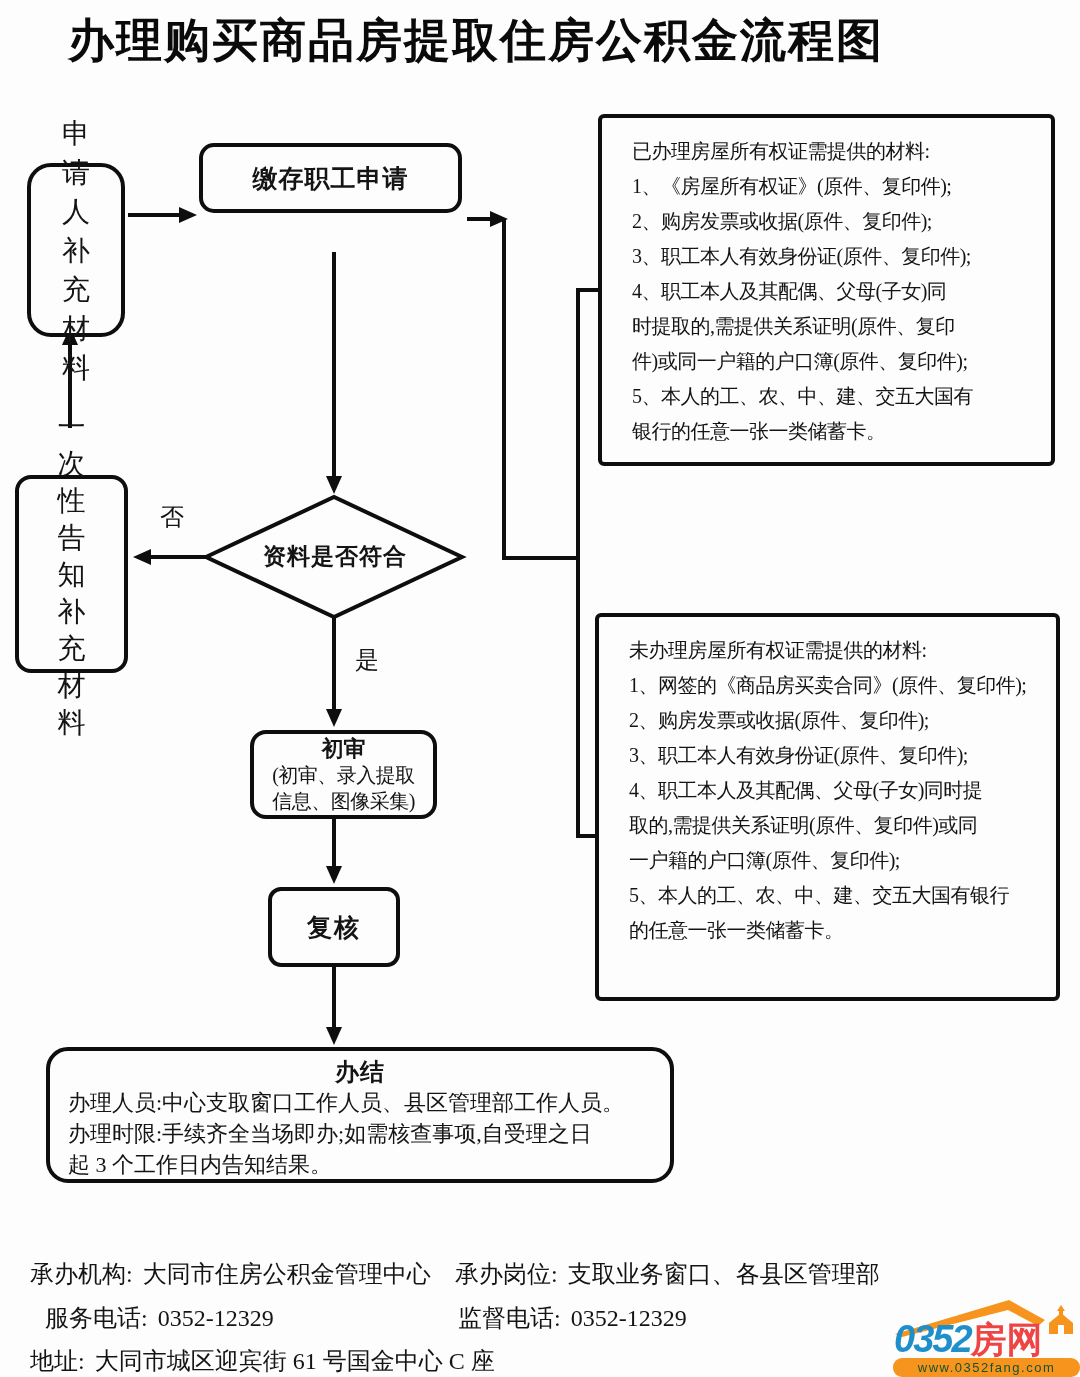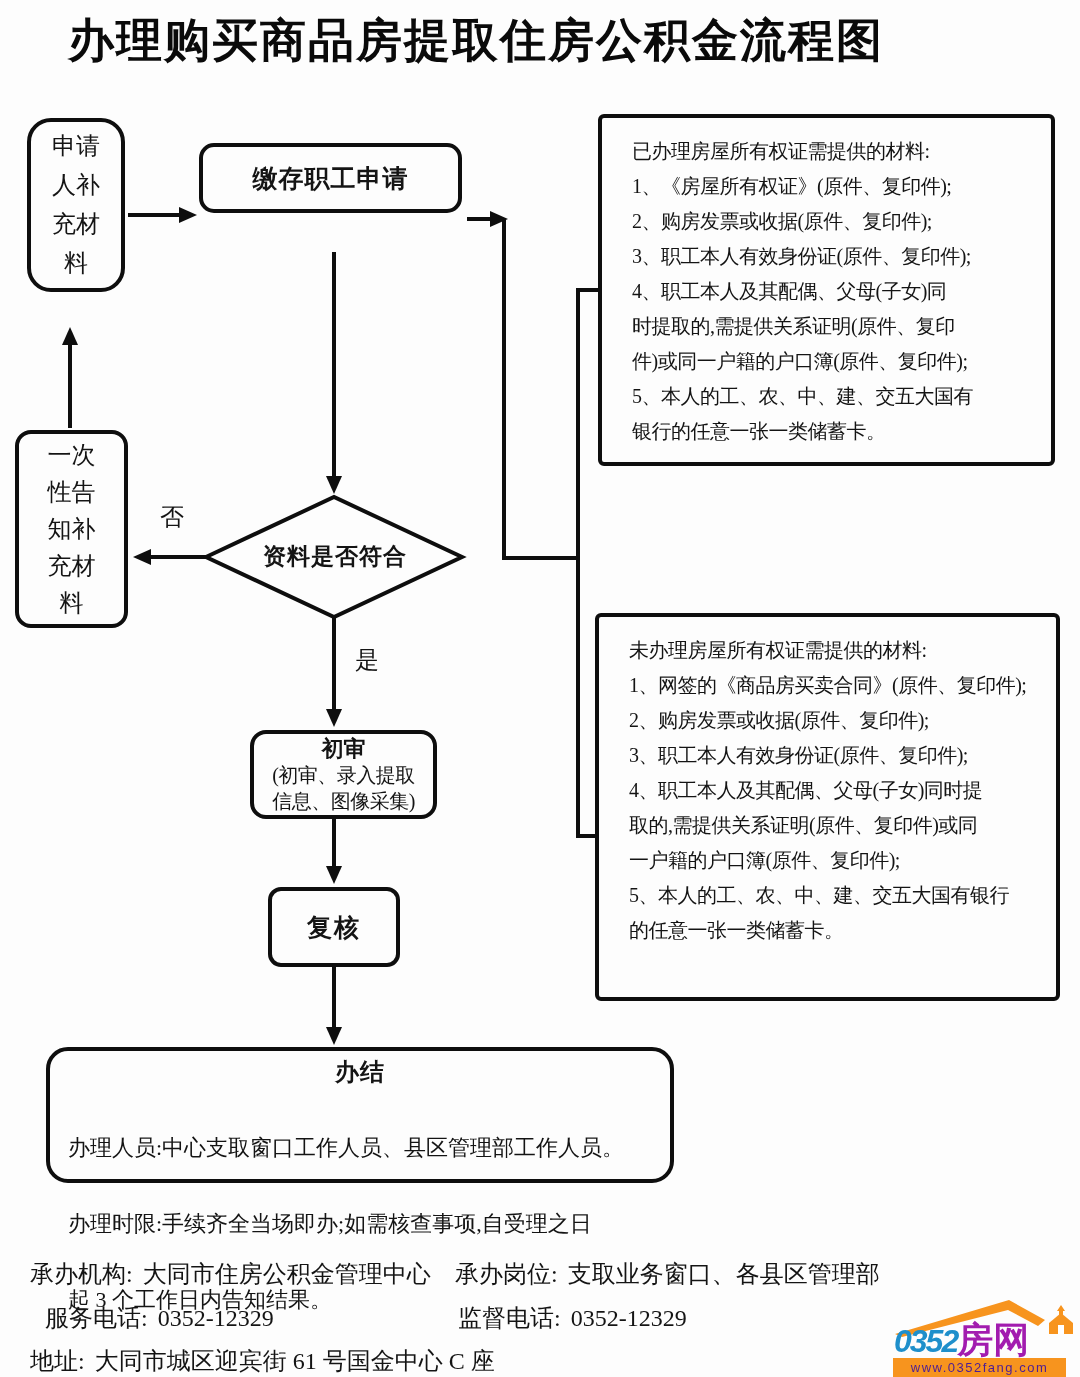--- a/index.html
+++ b/index.html
@@ -13,40 +13,40 @@
     left:68px;top:10px;width:940px;
     font-size:46px;font-weight:900;letter-spacing:2px;
     font-family:"Liberation Serif","DejaVu Serif",serif;color:#0a0a0a;white-space:nowrap;
   }
   svg.connectors{left:0;top:0;pointer-events:none;}
   .node{
     position:absolute;background:#fdfdfd;border:4px solid #0e0e0e;
     box-sizing:border-box;display:flex;align-items:center;justify-content:center;
     text-align:center;
   }
-  .v-box{font-size:24px;line-height:39px;}
+  .v-box{font-size:28px;line-height:39px;margin-top:45px;}
   .v-box .v-text{width:50px;word-break:break-all;}
   .box-applicant{left:27px;top:118px;width:98px;height:174px;border-radius:24px;}
   .box-onetime{left:15px;top:430px;width:113px;height:198px;border-radius:16px;}
   .box-onetime .v-text{line-height:37px;}
   .box-deposit{
     left:199px;top:143px;width:263px;height:70px;border-radius:15px;
     font-family:"Liberation Sans","DejaVu Sans",sans-serif;font-weight:bold;font-size:25px;letter-spacing:1px;
   }
   .box-first{left:250px;top:730px;width:187px;height:89px;border-radius:16px;flex-direction:column;padding:2px 0;}
   .box-first .node-title{font-family:"Liberation Sans","DejaVu Sans",sans-serif;font-weight:bold;font-size:22px;line-height:26px;}
   .box-first .node-sub{font-size:20px;line-height:26px;letter-spacing:-0.5px;white-space:nowrap;}
   .box-review{
     left:268px;top:887px;width:132px;height:80px;border-radius:13px;
     font-family:"Liberation Sans","DejaVu Sans",sans-serif;font-weight:bold;font-size:25px;letter-spacing:2px;
   }
   .box-complete{
     left:46px;top:1047px;width:628px;height:136px;border-radius:22px;
     flex-direction:column;align-items:flex-start;justify-content:flex-start;
-    padding:6px 18px 0 18px;text-align:left;gap:45px;
+    padding:6px 18px 0 18px;text-align:left;
   }
   .box-complete .node-title{
     align-self:center;font-family:"Liberation Sans","DejaVu Sans",sans-serif;
     font-weight:bold;font-size:24px;line-height:30px;letter-spacing:1px;
   }
   .box-complete .c-line{font-size:22px;line-height:31px;white-space:nowrap;}
   .panel{
     position:absolute;background:#fdfdfd;border:4px solid #0e0e0e;border-radius:6px;
     box-sizing:border-box;padding:16px 10px 0 30px;
   }
@@ -66,27 +66,27 @@
   .f-post{left:455px;top:1258px;}
   .f-service{left:45px;top:1302px;}
   .f-supervise{left:458px;top:1302px;}
   .f-address{left:30px;top:1345px;}
   .logo{left:893px;top:1296px;width:187px;height:81px;}
   .logo .roof{position:absolute;left:0;top:0;}
   .logo .logo-text{
     position:absolute;left:1px;top:20px;width:186px;white-space:nowrap;
     font-family:"Liberation Sans","DejaVu Sans",sans-serif;font-weight:bold;font-style:italic;
   }
-  .logo .logo-num{font-size:32px;color:#1E8FCB;letter-spacing:-2px;}
-  .logo .logo-cn{font-size:36px;color:#a21caf;font-style:normal;letter-spacing:0px;}
+  .logo .logo-num{font-size:38px;color:#1E8FCB;letter-spacing:-2px;}
+  .logo .logo-cn{font-size:36px;color:#ef4444;font-style:normal;letter-spacing:0px;}
   .logo .logo-url{
-    position:absolute;left:0;bottom:0;width:173px;height:19px;
-    background:#F7941E;color:#4c1d95;text-align:center;
+    position:absolute;left:0;bottom:0;width:187px;height:19px;
+    background:#F7941E;color:#14532d;text-align:center;
     font-family:"Liberation Sans","DejaVu Sans",sans-serif;
-    font-size:13px;line-height:19px;letter-spacing:1.5px;font-weight:normal;
+    font-size:13px;line-height:19px;letter-spacing:1.5px;font-weight:normal;border-radius:9px;
   }
 </style>
 </head>
 <body>
 
 <div class="canvas">
 
   <div class="abs title">办理购买商品房提取住房公积金流程图</div>
 
   <svg class="abs connectors" width="1080" height="1377" viewBox="0 0 1080 1377">

